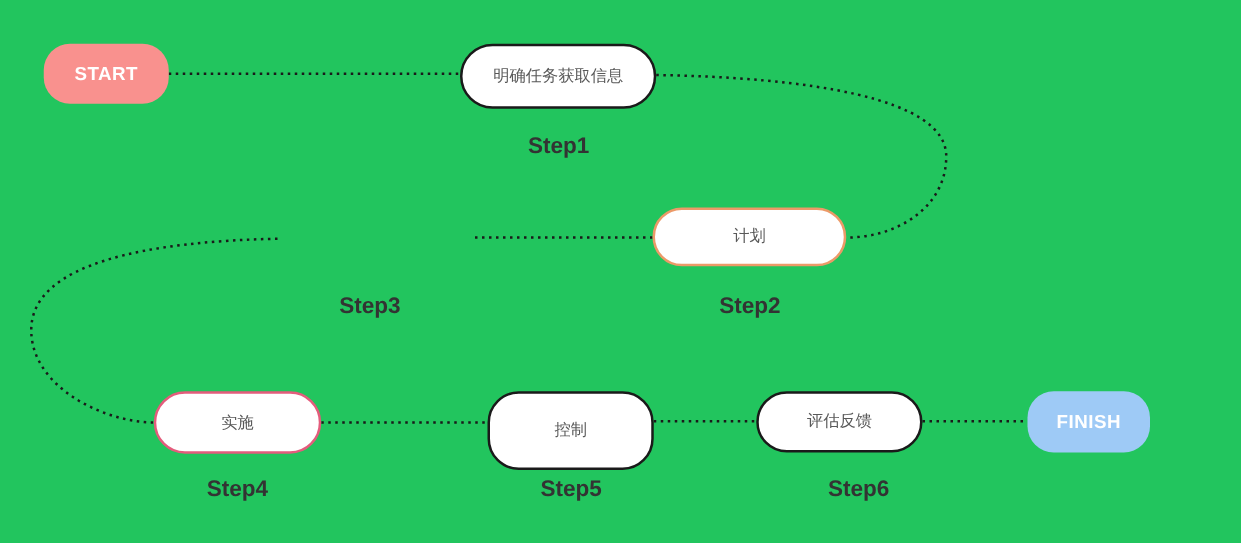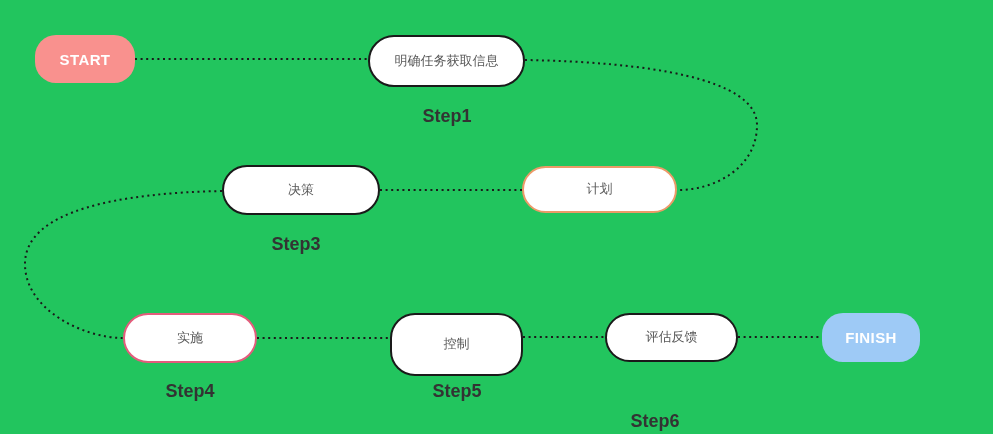--- a/index.html
+++ b/index.html
@@ -68,21 +68,21 @@
     text-align: center;
     font-size: 18px;
     font-weight: 700;
     color: #333333;
   }
   .step-label.s1 { left: 392px; top: 106px; }
   .step-label.s2 { left: 545px; top: 234px; }
   .step-label.s3 { left: 241px; top: 234px; }
   .step-label.s4 { left: 135px; top: 381px; }
   .step-label.s5 { left: 402px; top: 381px; }
-  .step-label.s6 { left: 600px; top: 381px; margin-top: 30px; }
+  .step-label.s6 { left: 632px; top: 381px; }
 </style>
 </head>
 <body>
 
 <div class="canvas">
 
   <svg class="connectors" viewBox="0 0 993 434">
     <path d="M 135 59 L 368 59"></path>
     <path d="M 525 60 C 645 62 757 78 757 125 C 757 167 716 190 678 190"></path>
     <path d="M 380 190 L 522 190"></path>
@@ -102,35 +102,33 @@
 
   <div class="pnode n1" style="border-color: rgb(26, 26, 26);">
     <span>明确任务</span>
     <span>获取信息</span>
   </div>
 
   <div class="pnode n2" style="border-color: rgb(236, 154, 104);">
     <span>计划</span>
   </div>
 
-  <div class="pnode n3" style="border-color: rgb(26, 26, 26);">
-    <span>决策</span>
-  </div>
 
   <div class="pnode n4" style="border-color: rgb(228, 92, 124);">
     <span>实施</span>
   </div>
 
   <div class="pnode n5" style="border-color: rgb(26, 26, 26);">
     <span>控制</span>
   </div>
 
   <div class="pnode n6" style="border-color: rgb(26, 26, 26);">
     <span>评估反馈</span>
   </div>
 
   <div class="step-label s1">Step1</div>
+  <div class="step-label s2">Step2</div>
   <div class="step-label s3">Step3</div>
   <div class="step-label s4">Step4</div>
   <div class="step-label s5">Step5</div>
   <div class="step-label s6">Step6</div>
 
 </div>
 
 </body></html>

